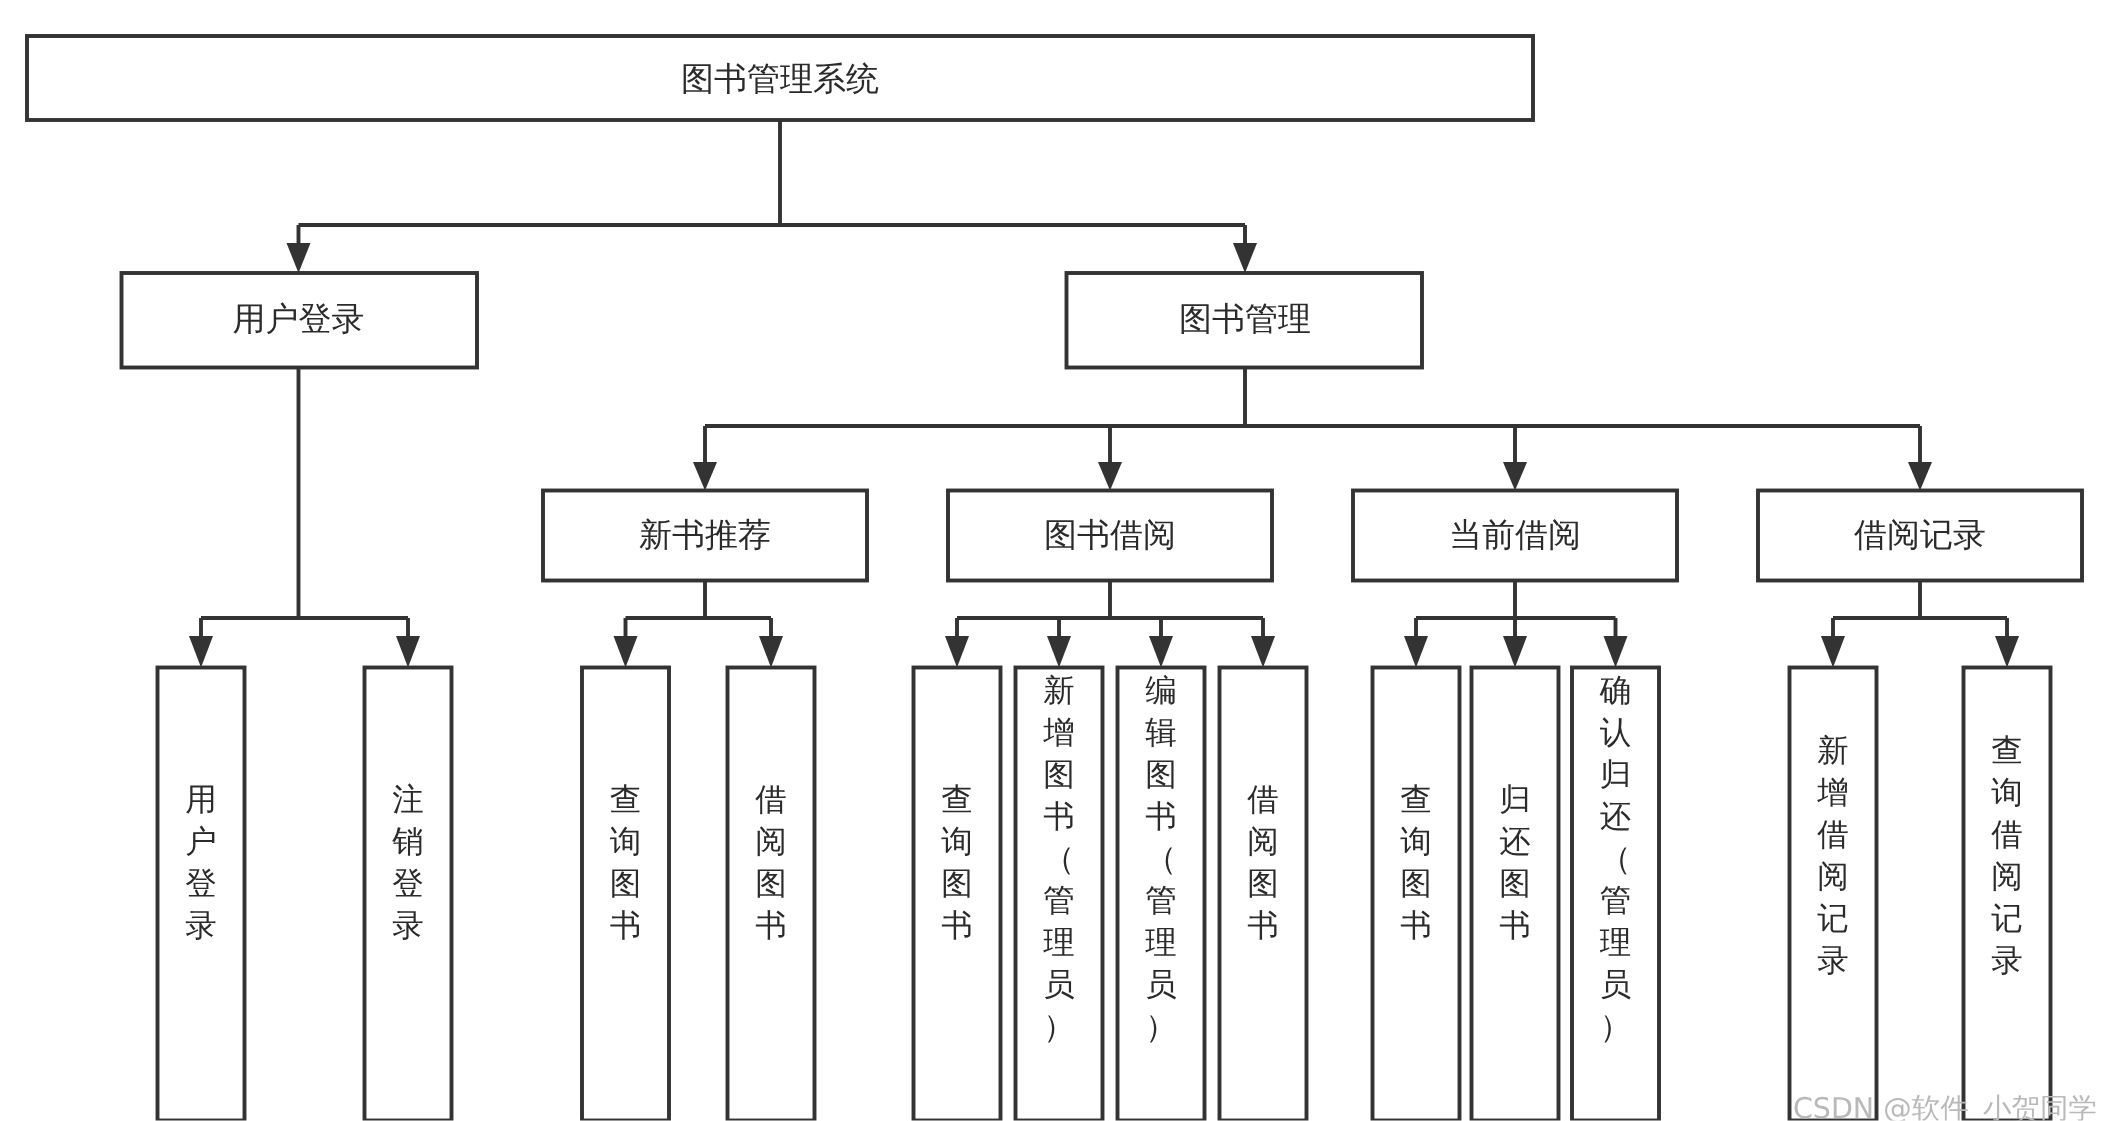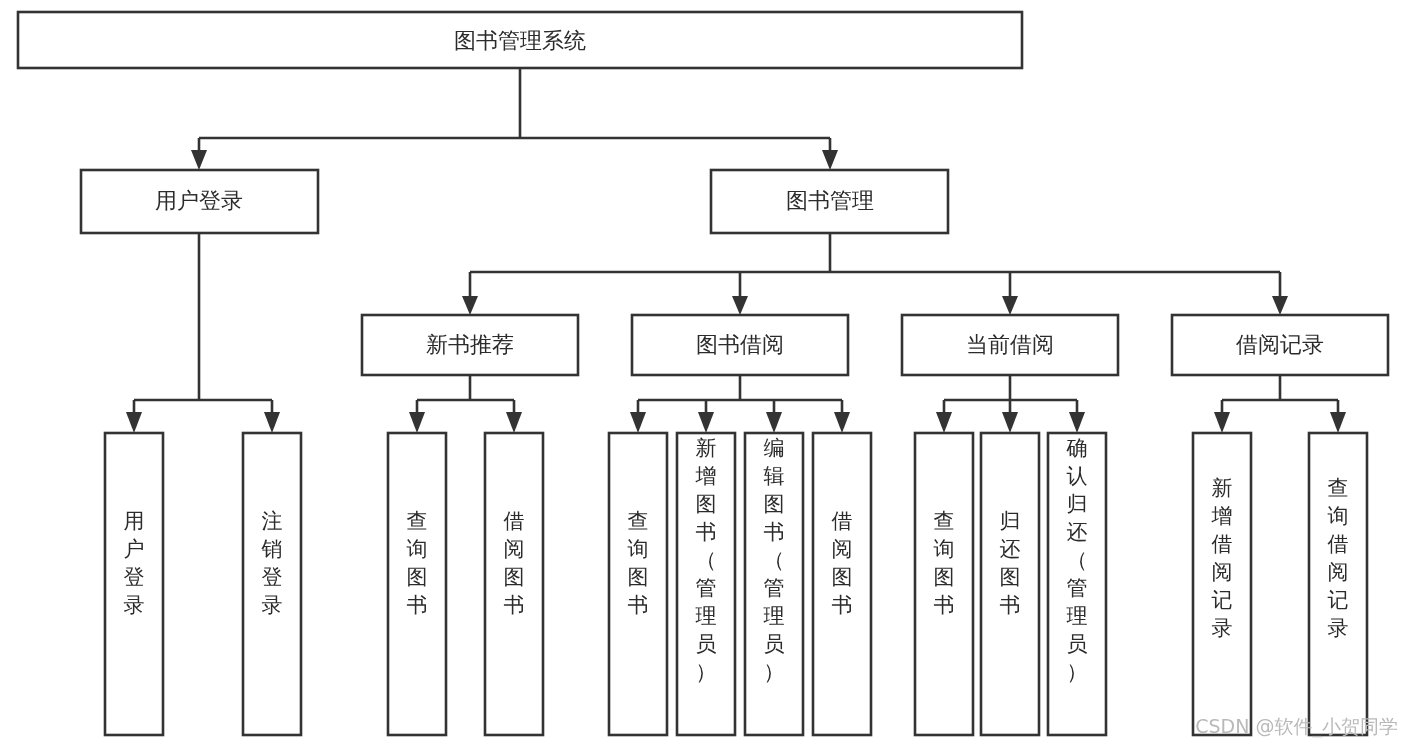--- a/index.html
+++ b/index.html
@@ -10,21 +10,21 @@
   body {
     width: 1405px;
     height: 747px;
     font-family: "DejaVu Sans", sans-serif;
     position: relative;
     overflow: hidden;
   }
   #diagram-root {
     position: absolute;
     left: 0;
-    top: 0;
+    top: 12px;
     width: 1405px;
     height: 565px;
     text-align: right;
   }
   svg.diagram-canvas {
     display: block;
     width: 1405px;
     height: 747px;
   }
   .node-box {

